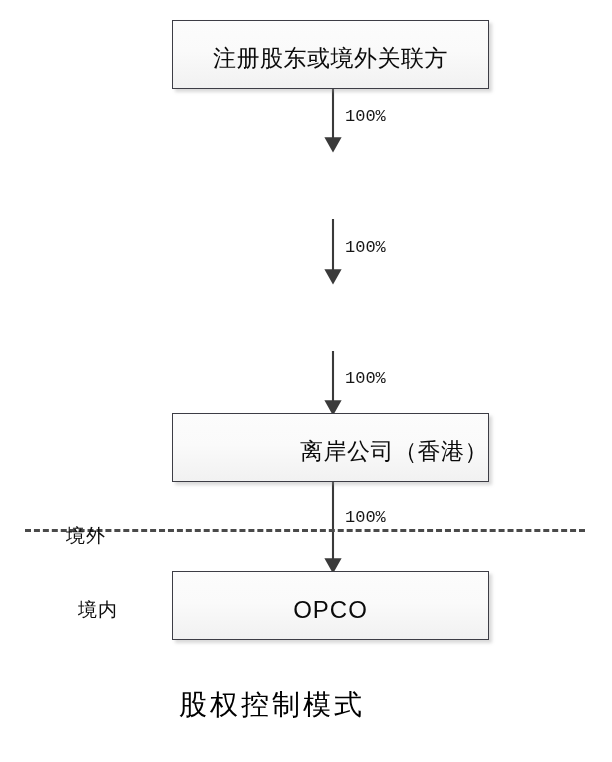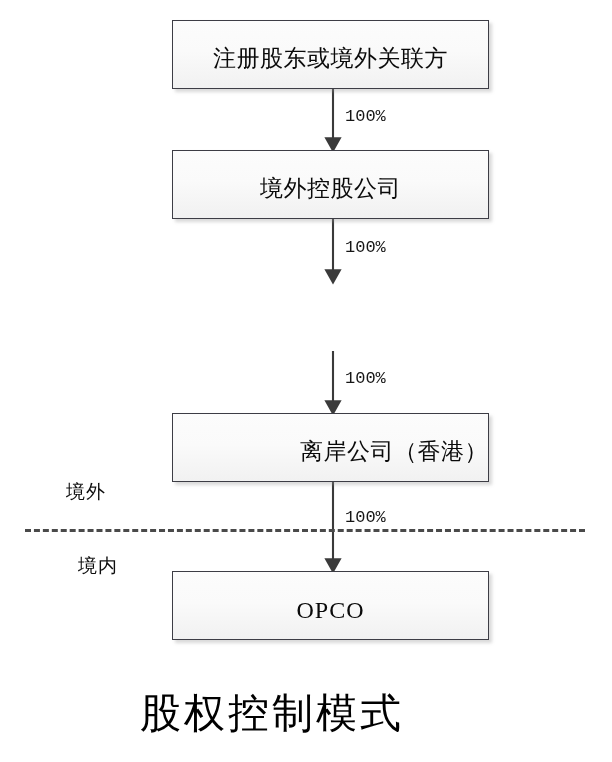--- a/index.html
+++ b/index.html
@@ -32,21 +32,21 @@
     height: 69px;
     box-sizing: border-box;
     border: 1.4px solid #3d3d45;
     background: linear-gradient(to bottom, #fcfcfc 0%, #fafafa 45%, #f1f1f1 100%);
     box-shadow: 3px 3px 3px rgba(150,150,150,0.35);
     display: flex;
     align-items: center;
     justify-content: center;
   }
   .node-label {
-    font-family: Liberation Serif, serif;
+    font-family: Liberation Sans, sans-serif;
     font-size: 23px;
     line-height: 1;
     letter-spacing: 0.5px;
     color: #0a0a0a;
     white-space: nowrap;
     margin-top: 8px;
   }
   .node-label.latin {
     font-size: 24px;
     letter-spacing: 1px;
@@ -91,33 +91,34 @@
     border-top: 3px dashed #4a4a4a;
   }
 
   .region-label {
     position: absolute;
     font-family: "Liberation Serif", "DejaVu Serif", serif;
     font-size: 19px;
     color: #0d0d0d;
     white-space: nowrap;
     letter-spacing: 1px;
+    margin-top: 44px;
   }
   #region-offshore { left: 66px; top: 479px; }
   #region-onshore  { left: 78px; top: 553px; }
 
   
   #diagram-caption {
     position: absolute;
     left: 0;
     top: 686px;
     width: 544px;
     text-align: center;
     font-family: "Liberation Serif", "DejaVu Serif", serif;
-    font-size: 41px;
+    font-size: 28px;
     letter-spacing: 3px;
     color: #000000;
   }
 </style>
 </head>
 <body>
 
 <div id="diagram-canvas">
 
   <svg class="connector" viewBox="0 0 612 762" width="612" height="762" xmlns="http://www.w3.org/2000/svg">
@@ -143,23 +144,20 @@
 
   <div class="pct-label" id="pct-1">100%</div>
   <div class="pct-label" id="pct-2">100%</div>
   <div class="pct-label" id="pct-3">100%</div>
   <div class="pct-label" id="pct-4">100%</div>
 
   <div class="node-box" id="box-shareholder">
     <span class="node-label">注册股东或境外关联方</span>
   </div>
 
-  <div class="node-box" id="box-offshore-holding">
-    <span class="node-label">境外控股公司</span>
-  </div>
 
 
   <div class="node-box" id="box-hk">
     <span class="node-label">离岸公司（香港）</span>
   </div>
 
   <div class="node-box" id="box-opco">
     <span class="node-label latin">OPCO</span>
   </div>
 

